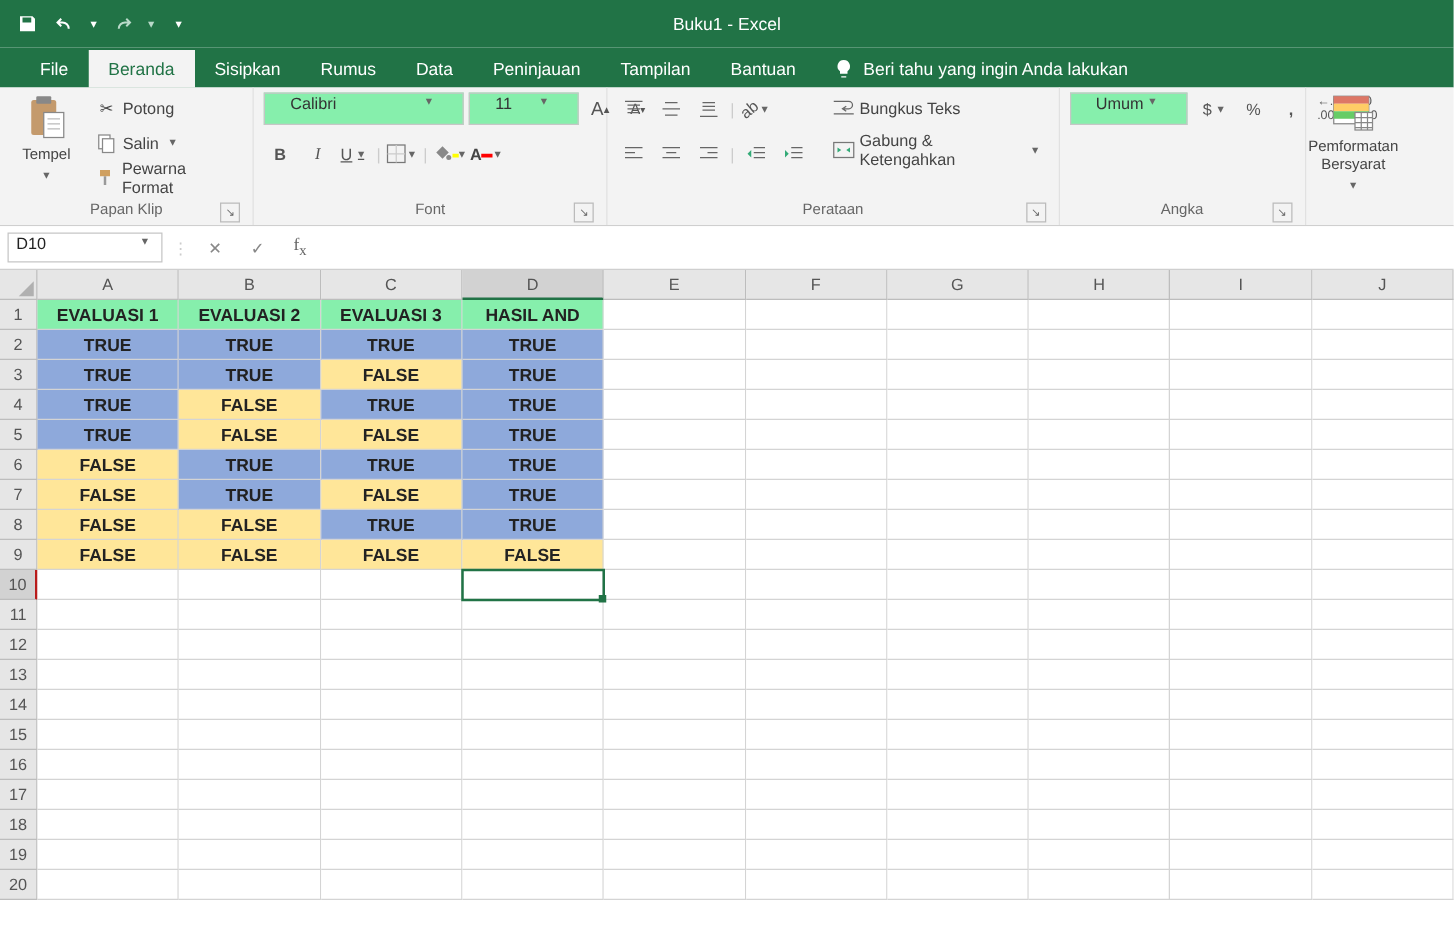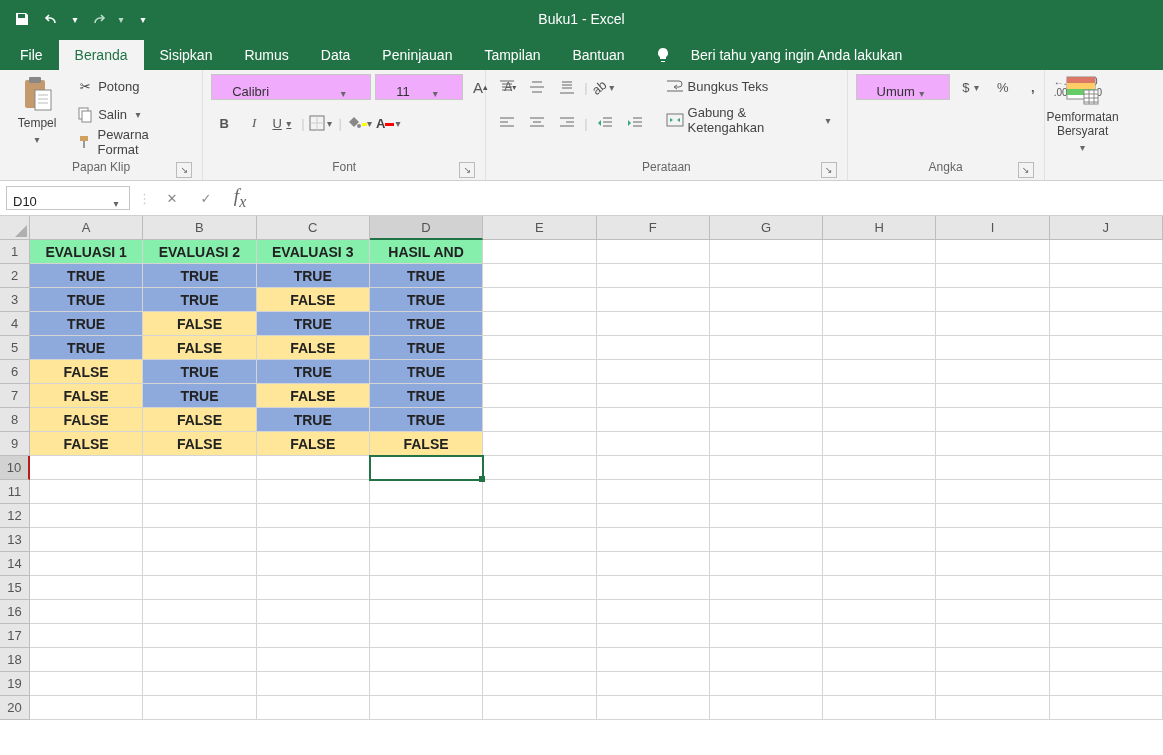--- a/index.html
+++ b/index.html
@@ -4,45 +4,45 @@
 <style>
   html,body{margin:0;padding:0;font-family:"Segoe UI",Arial,sans-serif;font-size:13px;color:#222;background:#fff;overflow:hidden}
   .app{width:1163px;height:755px;display:flex;flex-direction:column;background:#fff}
   
   .title-bar{height:38px;background:#217346;color:#fff;display:flex;align-items:center;position:relative}
   .qat{display:flex;align-items:center;gap:2px;padding-left:8px}
   .qat-btn{width:28px;height:28px;display:flex;align-items:center;justify-content:center;border-radius:2px}
   .qat-btn svg{color:#fff}
   .win-title{position:absolute;left:50%;transform:translateX(-50%);font-size:14px}
   
-  .tabs{height:32px;background:#217346;display:flex;align-items:flex-end;padding-left:4px;gap:0}
+  .tabs{height:32px;background:#217346;display:flex;align-items:flex-end;padding-left:16px;gap:0}
   .tab{padding:7px 16px;color:#fff;font-size:14px;cursor:pointer}
   .tab.active{background:#f3f3f3;color:#217346}
-  .tell-me{display:flex;align-items:flex-start;color:#fff;padding:7px 14px;gap:20px;font-size:14px}
+  .tell-me{display:flex;align-items:flex-start;color:#fff;padding:7px 14px;gap:8px;font-size:14px}
   
   .ribbon{height:110px;background:#f3f3f3;border-bottom:1px solid #cfcfcf;display:flex}
   .group{border-right:1px solid #e1e1e1;display:flex;flex-direction:column;padding:4px 8px 2px 8px;position:relative}
   .group-body{flex:1;display:flex;align-items:flex-start;gap:6px}
   .group-label{height:18px;text-align:center;font-size:12px;color:#666;position:relative}
   .dlglaunch{position:absolute;right:2px;bottom:0;width:14px;height:14px;border:1px solid #bbb;display:flex;align-items:center;justify-content:center;font-size:9px;color:#666}
   .big-btn{display:flex;flex-direction:column;align-items:center;justify-content:center;width:56px;padding:2px;gap:4px;text-align:center;font-size:12px;color:#444}
   .col{display:flex;flex-direction:column;gap:4px;justify-content:center}
   .row{display:flex;align-items:center;gap:4px}
   .rbtn{height:24px;display:flex;align-items:center;gap:4px;padding:0 4px;font-size:13px;color:#444}
   .icon-slot{width:18px;height:18px;display:flex;align-items:center;justify-content:center}
-  .combo{height:24px;border:1px solid #c6c6c6;background:#f0abfc;display:flex;align-items:flex-end;padding:0 20px;font-size:13px;color:#333}
+  .combo{height:24px;border:1px solid #c6c6c6;background:#86efac;display:flex;align-items:flex-start;padding:0 20px;font-size:13px;color:#333}
   .dd{width:14px;text-align:center;color:#666;font-size:10px}
   .sq{width:26px;height:26px;display:flex;align-items:center;justify-content:center;color:#555}
   .underline-bar{display:block;width:16px;height:3px;margin-top:2px}
   
   .fml-bar{height:30px;border-bottom:1px solid #cfcfcf;display:flex;align-items:center;padding:2px 6px;gap:8px;background:#fff}
-  .name-box{width:110px;height:22px;border:1px solid #c6c6c6;display:flex;align-items:flex-end;padding:0 6px;font-size:13px;background:#fff}
+  .name-box{width:110px;height:22px;border:1px solid #c6c6c6;display:flex;align-items:flex-start;padding:0 6px;font-size:13px;background:#fff}
   .name-box .dd{margin-left:auto}
   .fml-btn{width:26px;height:22px;display:flex;align-items:center;justify-content:center;color:#888}
-  .fx{font-style:italic;font-family:"Times New Roman",serif;font-size:19px;color:#666}
+  .fx{font-family:"Times New Roman",serif;font-size:14px;color:#666}
   
   .grid-wrap{flex:1;overflow:hidden;display:flex;flex-direction:column}
   .grid{display:grid;grid-template-columns:30px repeat(10,1fr);grid-auto-rows:24px;font-size:14px}
   .hdr,.rowh{background:#e6e6e6;border-right:1px solid #bdbdbd;border-bottom:1px solid #bdbdbd;display:flex;align-items:center;justify-content:center;color:#555;font-size:13px}
   .hdr.sel{background:#d2d2d2;border-bottom:2px solid #217346}
   .rowh.sel{background:#d2d2d2;border-right:2px solid #b91c1c}
   .corner{background:#e6e6e6;border-right:1px solid #bdbdbd;border-bottom:1px solid #bdbdbd;position:relative}
   .corner::after{content:"";position:absolute;right:2px;bottom:2px;border-style:solid;border-width:0 0 12px 12px;border-color:transparent transparent #b0b0b0 transparent}
   .cell{border-right:1px solid #d4d4d4;border-bottom:1px solid #d4d4d4;display:flex;align-items:center;justify-content:center;font-weight:700;color:#222;background:#fff;position:relative}
   .cell.blue{background:#8ea9db}

